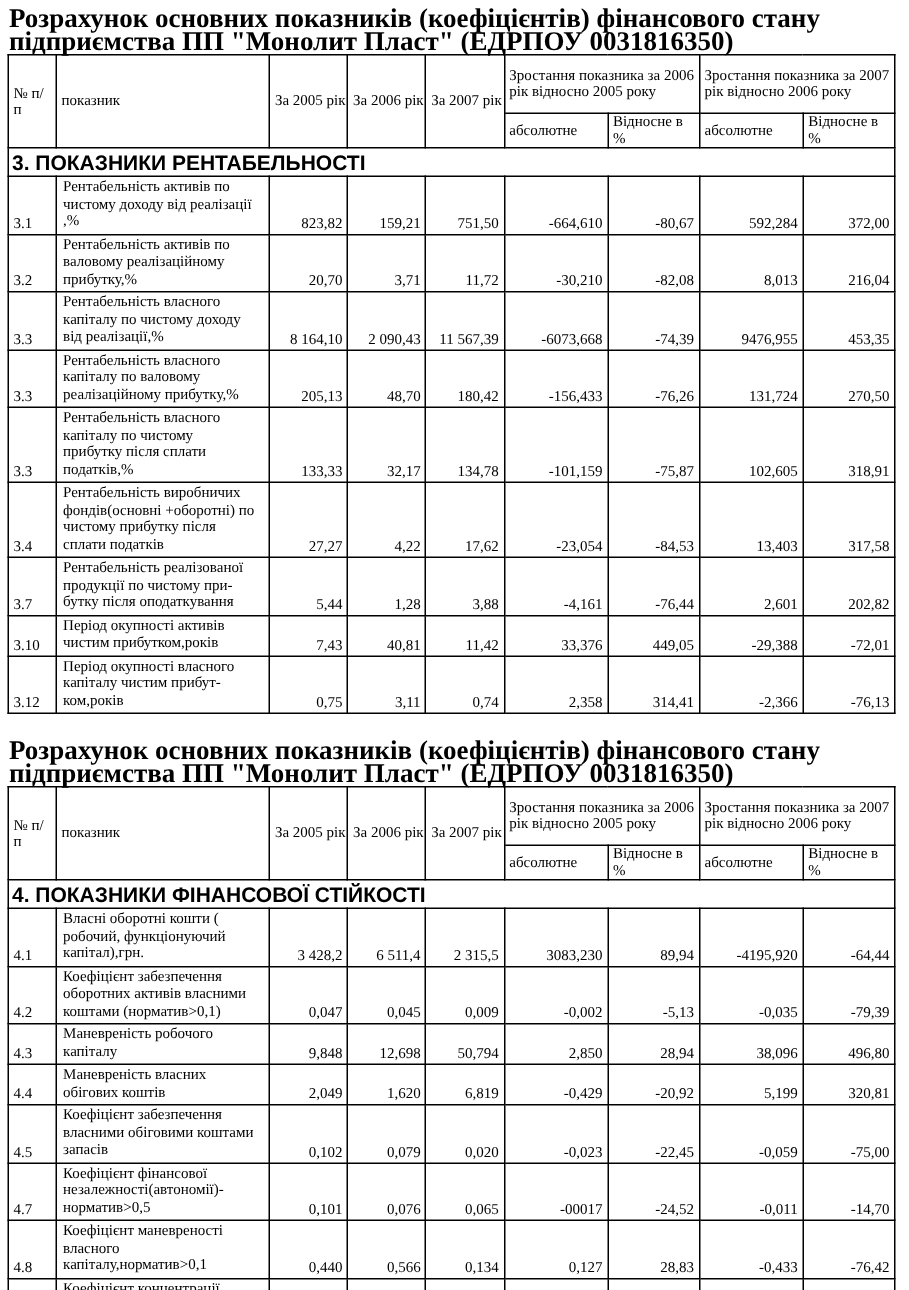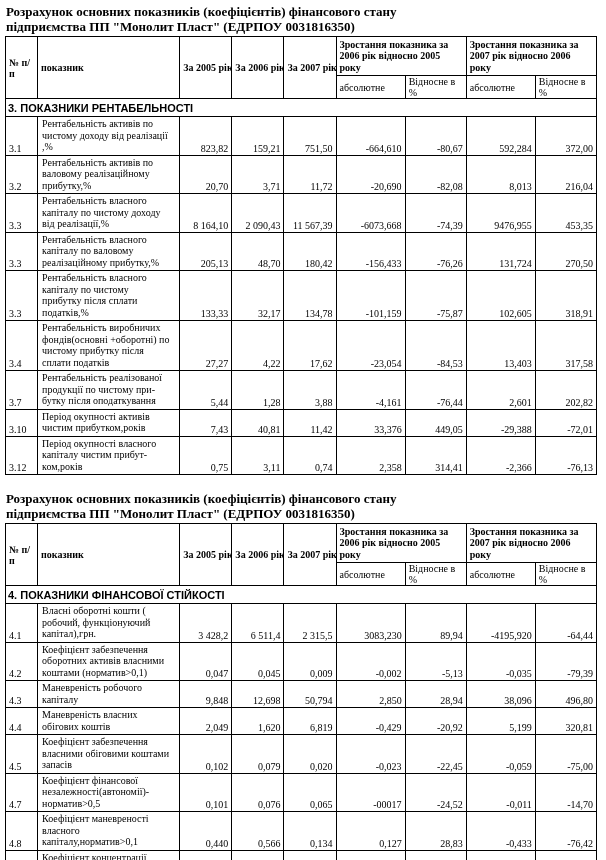--- a/index.html
+++ b/index.html
@@ -1,37 +1,37 @@
 <!DOCTYPE html>
 <html><head>
 <meta charset="utf-8">
 <style>
   html, body { margin:0; padding:0; background:#ffffff; color:#000; }
   body { font-family:"Liberation Serif", serif; }
   .page { width:606px; padding:4px 5px 8px 5px; box-sizing:border-box; }
   .tbl-block { margin-bottom:17px; }
   .doc-title {
-    font-weight:bold; font-size:13px; line-height:14.5px;
+    font-weight:bold; font-size:18px; line-height:14.5px;
     white-space:pre-line; margin:1px 0 2px 1px;
   }
   table.fin-table {
     border-collapse:collapse; table-layout:fixed; width:592px;
   }
   .fin-table th, .fin-table td {
     border:1px solid #000; padding:0 3px; font-size:10px; font-weight:normal;
     text-align:left; vertical-align:bottom; overflow:hidden;
   }
-  .hrow1 th { height:38px;font-weight:bold; }
+  .hrow1 th { height:38px; }
   .hrow2 th { height:17px; vertical-align:middle;margin-left:20px; }
   th.c-num, th.c-ind { vertical-align:middle; }
   th.c-year { vertical-align:middle; text-align:center; white-space:nowrap; }
   th.c-grp { vertical-align:middle; line-height:11.5px; }
   tr.section-row td {
     font-family:"Liberation Sans", sans-serif; font-weight:bold;
-    font-size:11px; height:15px; vertical-align:middle; padding:1px 2px;
+    font-size:14px; height:15px; vertical-align:middle; padding:1px 2px;
   }
   td.num { vertical-align:bottom; padding-bottom:1px; }
   td.lbl {
     white-space:pre-line; line-height:11.5px; padding:1px 2px 2px 4px;
   }
   td.val { text-align:right; padding-bottom:1px; }
   td.val.b { font-weight:normal; }
 </style>
 </head>
 <body>
@@ -88,21 +88,21 @@
               <td class="val">372,00</td>
             </tr>
             <tr>
               <td class="num">3.2</td>
               <td class="lbl">Рентабельність активів по
 валовому реалізаційному
 прибутку,%</td>
               <td class="val b">20,70</td>
               <td class="val b">3,71</td>
               <td class="val b">11,72</td>
-              <td class="val">-20,690</td>
+              <td class="val">-30,210</td>
               <td class="val">-82,08</td>
               <td class="val">8,013</td>
               <td class="val">216,04</td>
             </tr>
             <tr>
               <td class="num">3.3</td>
               <td class="lbl">Рентабельність власного
 капіталу по чистому доходу
 від реалізації,%</td>
               <td class="val b">8 164,10</td>

